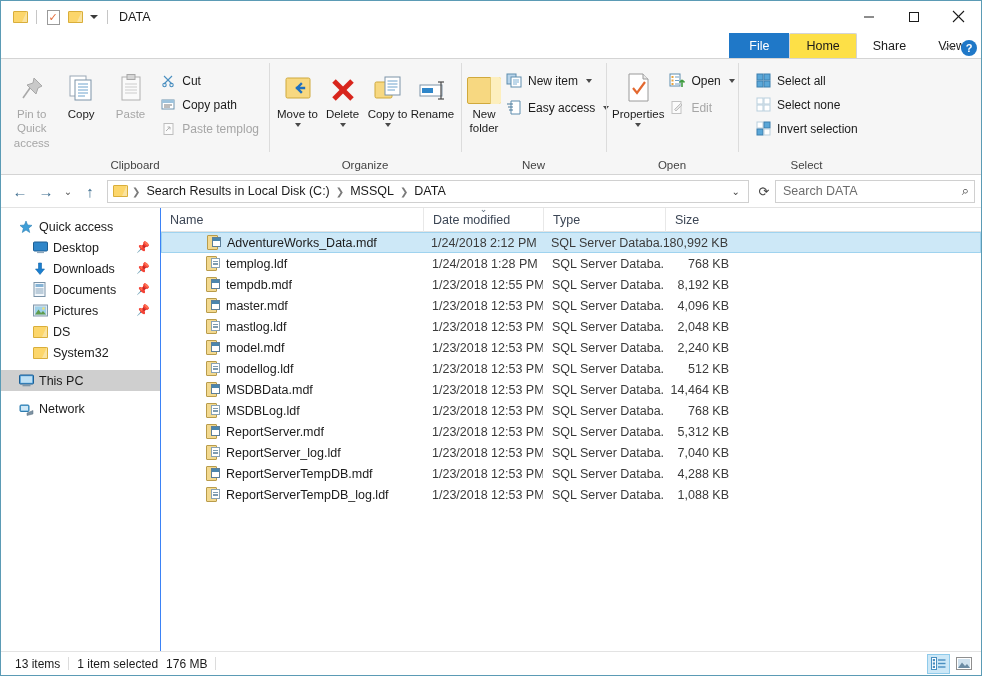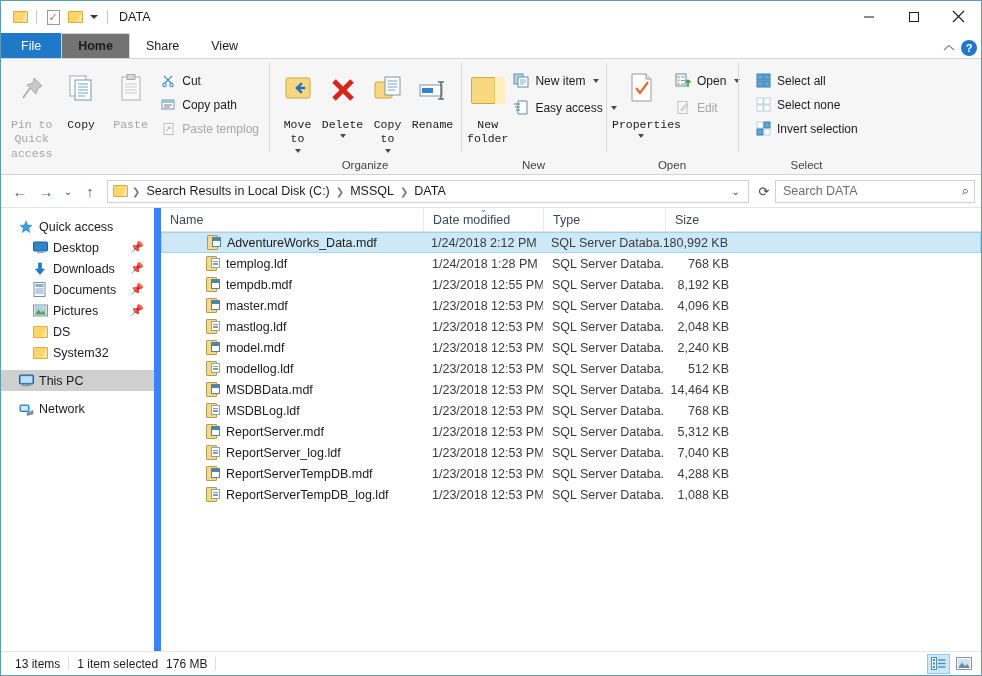--- a/index.html
+++ b/index.html
@@ -68,33 +68,33 @@
   .cap-btn {
     width: 45px; height: 31px; display: flex; align-items: center; justify-content: center;
     background: transparent;
   }
   .cap-btn svg { display: block; }
 
   
   .tabstrip {
     height: 25px; flex: 0 0 25px;
     display: flex; align-items: flex-end;
-    position: relative; background: #ffffff;
+    position: relative; background: #ffffff; justify-content: flex-end;
   }
   .tab {
     height: 25px; padding: 0 16px;
     display: flex; align-items: center; justify-content: center;
     font-size: 12.5px; color: #1b1b1b; white-space: nowrap;
   }
   .tab.file { background: #1f78c8; color: #ffffff; padding: 0 20px; }
   .tab.active {
-    background: #737373;
+    background: #fde047;
     border: 1px solid #d4d4d4; border-bottom: none;
     border-radius: 2px 2px 0 0;
-    position: relative; z-index: 3; top: 0; font-weight: bold;
+    position: relative; z-index: 3; top: 0;
   }
   .tab-right {
     position: absolute; right: 4px; bottom: 2px;
     display: flex; align-items: center; gap: 6px;
   }
   .help-circ {
     width: 16px; height: 16px; border-radius: 50%;
     background: #1f78c8; color: #fff;
     display: flex; align-items: center; justify-content: center;
     font-size: 11px; font-weight: bold;
@@ -122,21 +122,21 @@
   .rgroup-label {
     height: 18px; font-size: 11.5px; color: #444;
     display: flex; align-items: center; justify-content: center;
   }
   .bigbtn {
     width: 58px; display: flex; flex-direction: column; align-items: center;
     padding-top: 6px; text-align: center; line-height: 1.25;
     font-size: 11.5px; color: #1b1b1b;
   }
   .bigbtn.dim { color: #a6a6a6; }
-  .bigbtn .lbl { margin-top: 14px; width: 100%; font-family: Liberation Mono, monospace; }
+  .bigbtn .lbl { margin-top: 3px; width: 100%; }
   .ico-box { height: 34px; display: flex; align-items: flex-end; justify-content: center; }
   .smallcol { display: flex; flex-direction: column; padding-top: 6px; gap: 3px; }
   .smallbtn {
     display: flex; align-items: center; gap: 5px;
     height: 21px; padding: 0 4px; font-size: 12px; color: #1b1b1b; white-space: nowrap;
   }
   .smallbtn.dim { color: #a6a6a6; }
   .smallbtn .sico { width: 18px; display: flex; align-items: center; justify-content: center; }
   .mini-caret {
     width: 0; height: 0; margin-left: 3px;
@@ -197,21 +197,21 @@
   .searchbox input::placeholder { color: #6d6d6d; }
   .search-ico { color: #3b3b3b; font-size: 13px; }
 
   
   .content {
     flex: 1; display: flex; min-height: 0;
     border-top: 1px solid #e3e3e3;
   }
   .navpane {
     width: 160px; flex: 0 0 160px;
-    background: #ffffff; border-right: 7px solid #3b82f6;
+    background: #ffffff; border-right: 1px solid #3b82f6;
     padding-top: 8px; overflow: hidden; text-align: center;
   }
   .nav-item {
     height: 21px; display: flex; align-items: center;
     padding-left: 18px; font-size: 12.5px; color: #1b1b1b; position: relative;
   }
   .nav-item.lvl2 { padding-left: 32px; }
   .nav-item.sel { background: #cfcfcf; }
   .nav-item .nico { width: 20px; display: flex; align-items: center; }
   .nav-item .ntext { white-space: nowrap; }
@@ -413,20 +413,21 @@
             <span class="sico">
               <svg width="13" height="14" viewBox="0 0 13 14">
                 <rect x="2" y="1.5" width="9" height="11" fill="#fbfbfb" stroke="#bdbdbd"></rect>
                 <path d="M4 9 L8 5 M8 5 L5.5 5 M8 5 L8 7.5" stroke="#b0b0b0" fill="none"></path>
               </svg>
             </span>
             <span>Paste templog</span>
           </div>
         </div>
       </div>
+      <div class="rgroup-label">Clipboard</div>
     </div>
 
     <div class="rgroup" style="width:192px">
       <div class="rgroup-body">
         <div class="bigbtn">
           <div class="ico-box">
             <svg width="32" height="30" viewBox="0 0 32 30">
               <rect x="4" y="4" width="24" height="20" rx="1.5" fill="#f7d881" stroke="#cfa93d"></rect>
               <path d="M22 14 L15 14 M15 14 L19 10 M15 14 L19 18" stroke="#1d6fc0" stroke-width="2.4" fill="none" stroke-linecap="square"></path>
             </svg>

